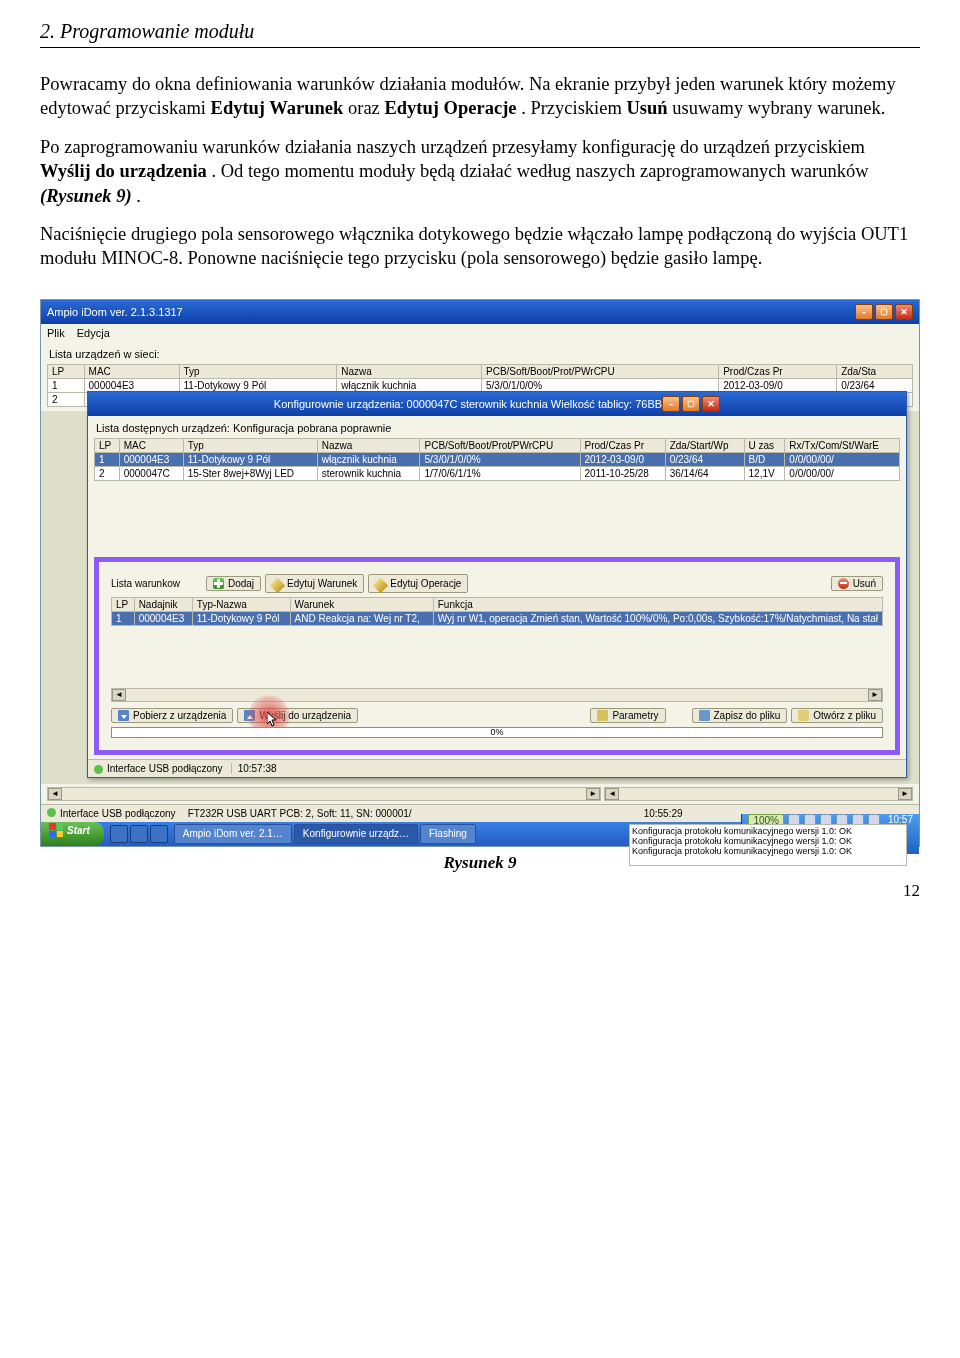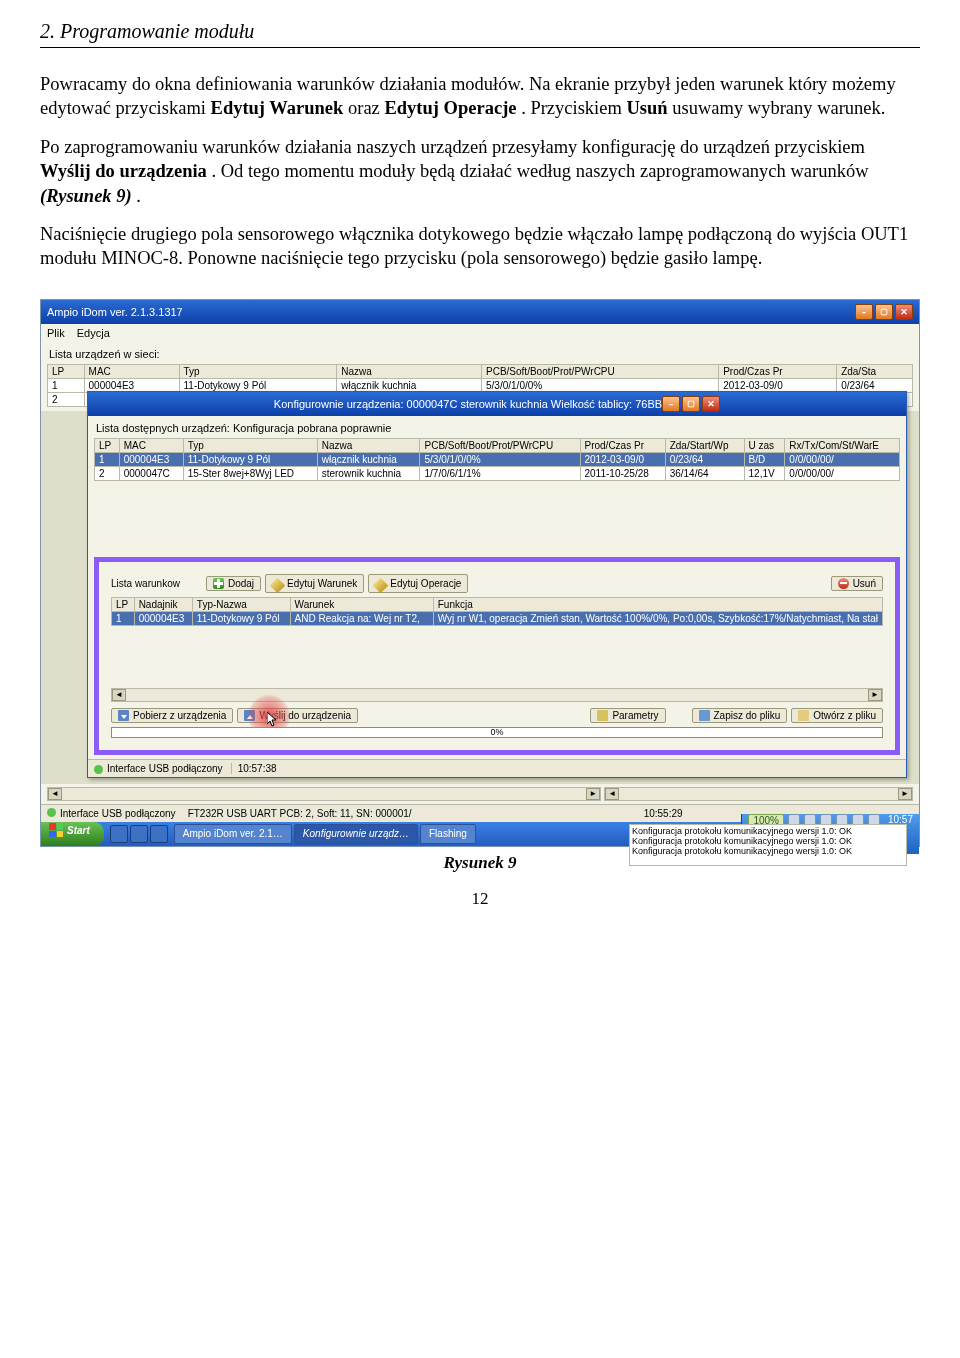--- a/index.html
+++ b/index.html
@@ -31,23 +31,23 @@
     text-align: center;
   }
   .caption {
     font-style: italic;
     font-weight: bold;
     font-size: 17px;
     text-align: center;
     margin-top: 6px;
   }
   .page-num {
-    text-align: center;
+    text-align: right;
     font-size: 17px;
-    margin-top: 16px;
+    margin-top: 8px;
   }
 
   
   .screenshot {
     width: 880px;
     border: 1px solid #7a96ac;
     font-family: Tahoma, Arial, sans-serif;
     font-size: 10px;
     color: #000;
     text-align: left;
@@ -206,21 +206,21 @@
   .start-btn .winlogo{width:14px;height:14px;display:grid;grid-template-columns:1fr 1fr;gap:1px;}
   .start-btn .winlogo span{display:block;}
   .wl1{background:#e33;} .wl2{background:#5c5;} .wl3{background:#36f;} .wl4{background:#fc3;}
   .ql{display:flex;gap:2px;padding:0 4px;}
   .ql .q{width:18px;height:18px;border:1px solid #1b3c7a;background:#3c71c4;border-radius:2px;}
   .taskbtn{
     background:#5584cf;border:1px solid #2b4f98;border-radius:2px;
     height:20px;padding:0 8px;display:flex;align-items:center;gap:4px;
     color:#fff;max-width:150px;overflow:hidden;white-space:nowrap;
   }
-  .taskbtn.active{background:#2c59a7;font-style:italic;}
+  .taskbtn.active{background:#2c59a7;}
   .tray{
     margin-left:auto;height:40px;
     background:linear-gradient(to bottom,#4f9cee,#1a63c1);
     display:flex;align-items:flex-start;gap:4px;padding:0 6px;border-left:1px solid #1b3c7a;
   }
   .tray .pct{background:#d7e8b4;color:#2b5a0b;border:1px solid #7fa349;padding:0 4px;border-radius:2px;}
   .tray .ti{width:12px;height:12px;background:#cfd8e8;border:1px solid #7a96ac;border-radius:2px;}
   .tray .clock{margin-left:4px;}
   .cursor-ptr{position:absolute;width:12px;height:16px;pointer-events:none;}
   .cursor-ptr svg{width:12px;height:16px;}

